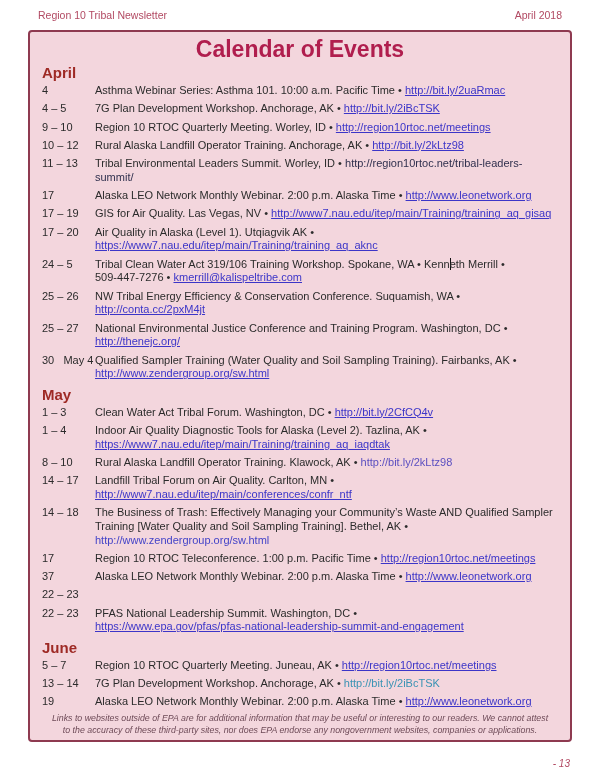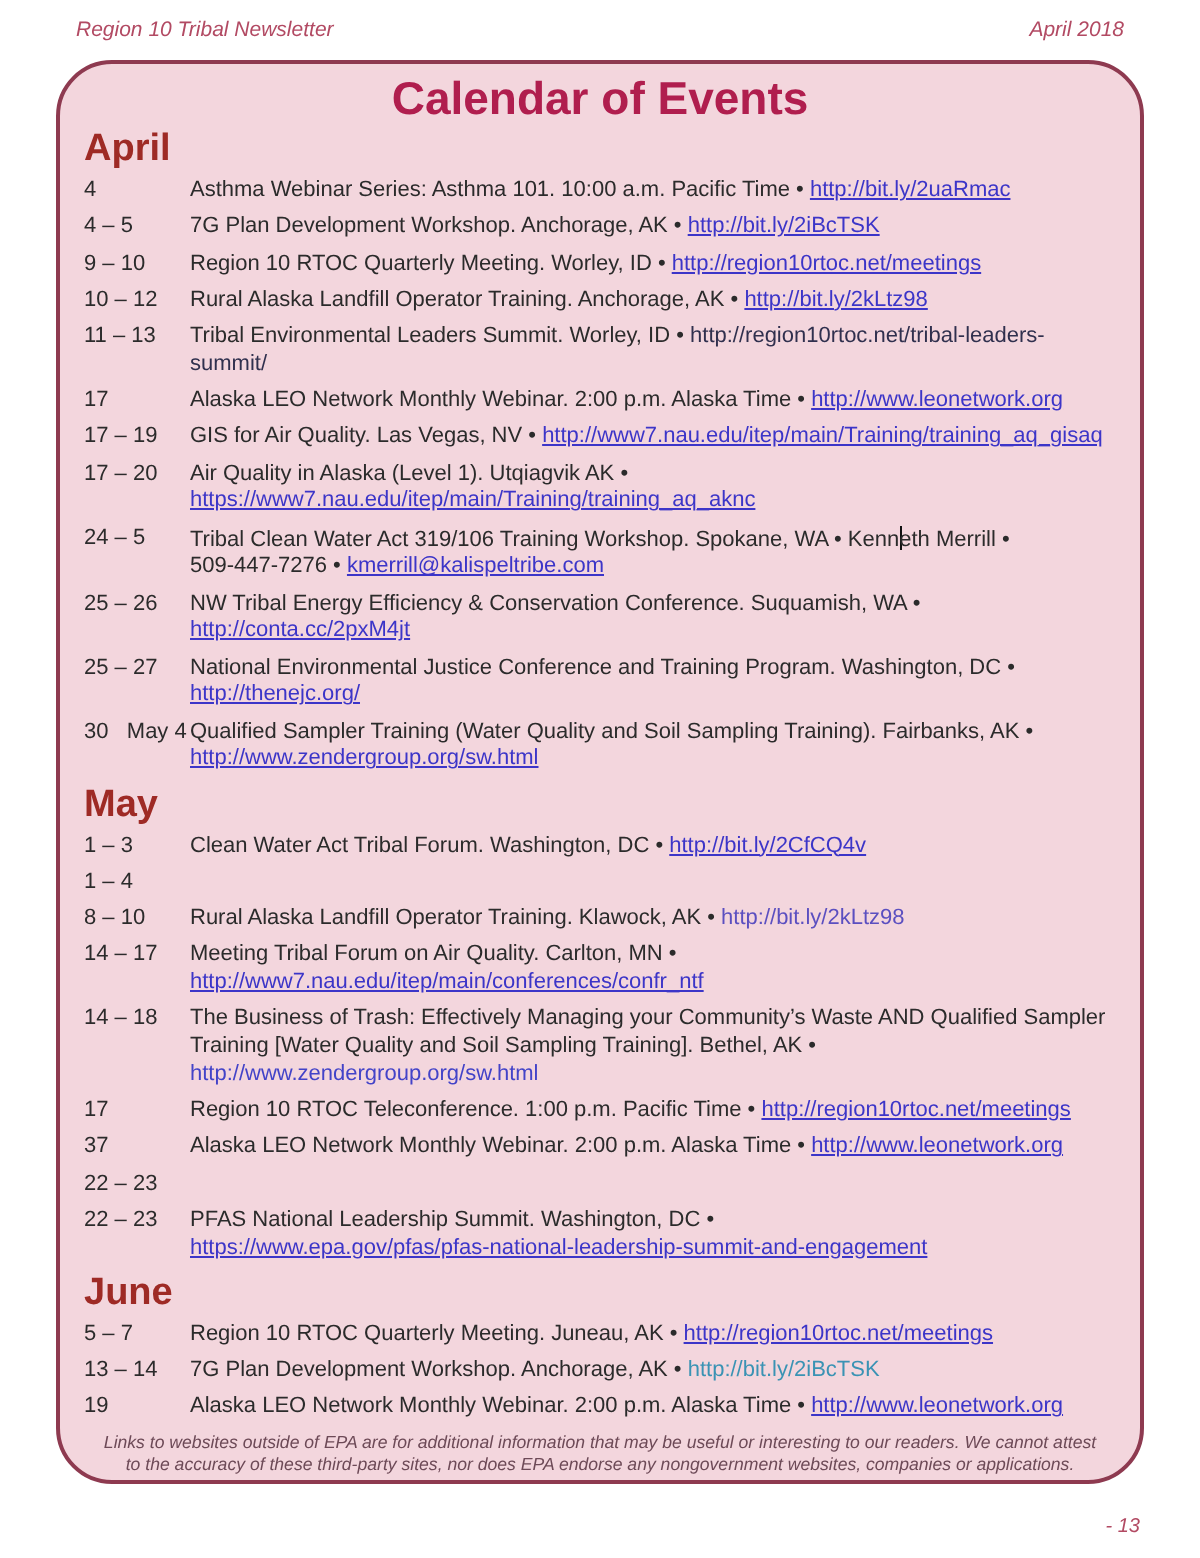--- a/index.html
+++ b/index.html
@@ -15,36 +15,36 @@
   *{box-sizing:border-box;}
   html,body{margin:0;padding:0;}
   body{
     width:600px;height:779px;background:#ffffff;
     font-family:"Liberation Sans", sans-serif;
   }
   .page{position:relative;width:600px;height:779px;overflow:hidden;}
   .header{
     display:flex;justify-content:space-between;
     padding:9px 38px 0 38px;
-    font-size:10.5px;font-style:italic;color:var(--header-text);
+    font-size:10.5px;color:var(--header-text);
   }
   .box{
     position:absolute;left:28px;top:30px;width:544px;height:712px;
     background:var(--box-bg);
     border:2px solid var(--box-border);
-    border-radius:28px;
+    border-radius:4px;
     padding:2px 12px 0 12px;
     overflow:hidden;
   }
   .title{
     text-align:center;color:var(--title);
     font-size:23px;font-weight:bold;margin:2px 0 0 0;
   }
   .month{
-    color:var(--month);font-size:19px;font-weight:bold;
+    color:var(--month);font-size:15px;font-weight:bold;
     margin:1px 0 3px 0;
   }
   .event{
     display:flex;align-items:flex-start;
     margin-bottom:4.5px;
     font-size:11px;line-height:1.25;color:var(--text);
   }
   .date{flex:0 0 auto;min-width:53px;white-space:pre;}
   .desc{flex:1;}
   a.evlink{color:var(--link);cursor:pointer;}
@@ -125,28 +125,29 @@
           <div class="date">30   May 4</div>
           <div class="desc"><span>Qualified Sampler Training (Water Quality and Soil Sampling Training). Fairbanks, AK •</span><br><a class="evlink" href="#">http://www.zendergroup.org/sw.html</a></div>
         </div>
         <div class="month">May</div>
         <div class="event">
           <div class="date">1 – 3</div>
           <div class="desc"><span>Clean Water Act Tribal Forum. Washington, DC • </span><a class="evlink" href="#">http://bit.ly/2CfCQ4v</a></div>
         </div>
         <div class="event">
           <div class="date">1 – 4</div>
+          <div class="desc"><span>Indoor Air Quality Diagnostic Tools for Alaska (Level 2). Tazlina, AK •</span><br><a class="evlink" href="#">https://www7.nau.edu/itep/main/Training/training_aq_iaqdtak</a></div>
         </div>
         <div class="event">
           <div class="date">8 – 10</div>
           <div class="desc"><span>Rural Alaska Landfill Operator Training. Klawock, AK • </span><a class="evlink plain" href="#" style="color: rgb(91, 79, 192);">http://bit.ly/2kLtz98</a></div>
         </div>
         <div class="event">
           <div class="date">14 – 17</div>
-          <div class="desc"><span>Meeting Tribal Forum on Air Quality. Carlton, MN •</span><br><a class="evlink" href="#">http://www7.nau.edu/itep/main/conferences/confr_ntf</a></div>
+          <div class="desc"><span>Landfill Tribal Forum on Air Quality. Carlton, MN •</span><br><a class="evlink" href="#">http://www7.nau.edu/itep/main/conferences/confr_ntf</a></div>
         </div>
         <div class="event">
           <div class="date">14 – 18</div>
           <div class="desc"><span>The Business of Trash: Effectively Managing your Community’s Waste AND Qualified Sampler Training [Water Quality and Soil Sampling Training]. Bethel, AK •</span><br><a class="evlink plain" href="#" style="color: rgb(67, 67, 200);">http://www.zendergroup.org/sw.html</a></div>
         </div>
         <div class="event">
           <div class="date">17</div>
           <div class="desc"><span>Region 10 RTOC Teleconference. 1:00 p.m. Pacific Time • </span><a class="evlink" href="#">http://region10rtoc.net/meetings</a></div>
         </div>
         <div class="event">

